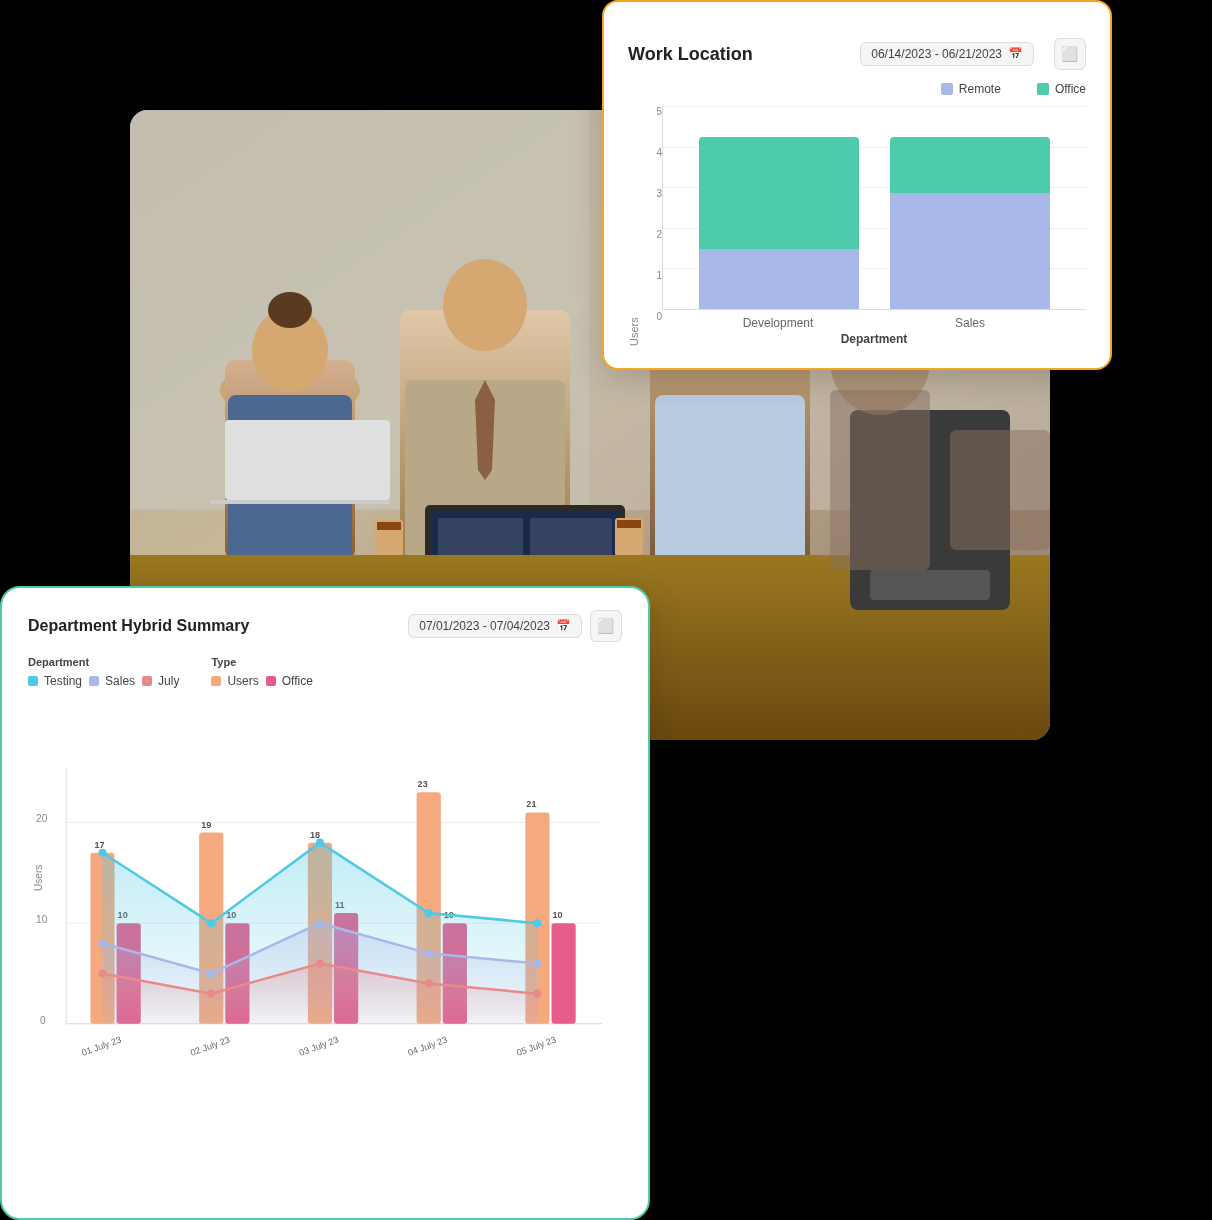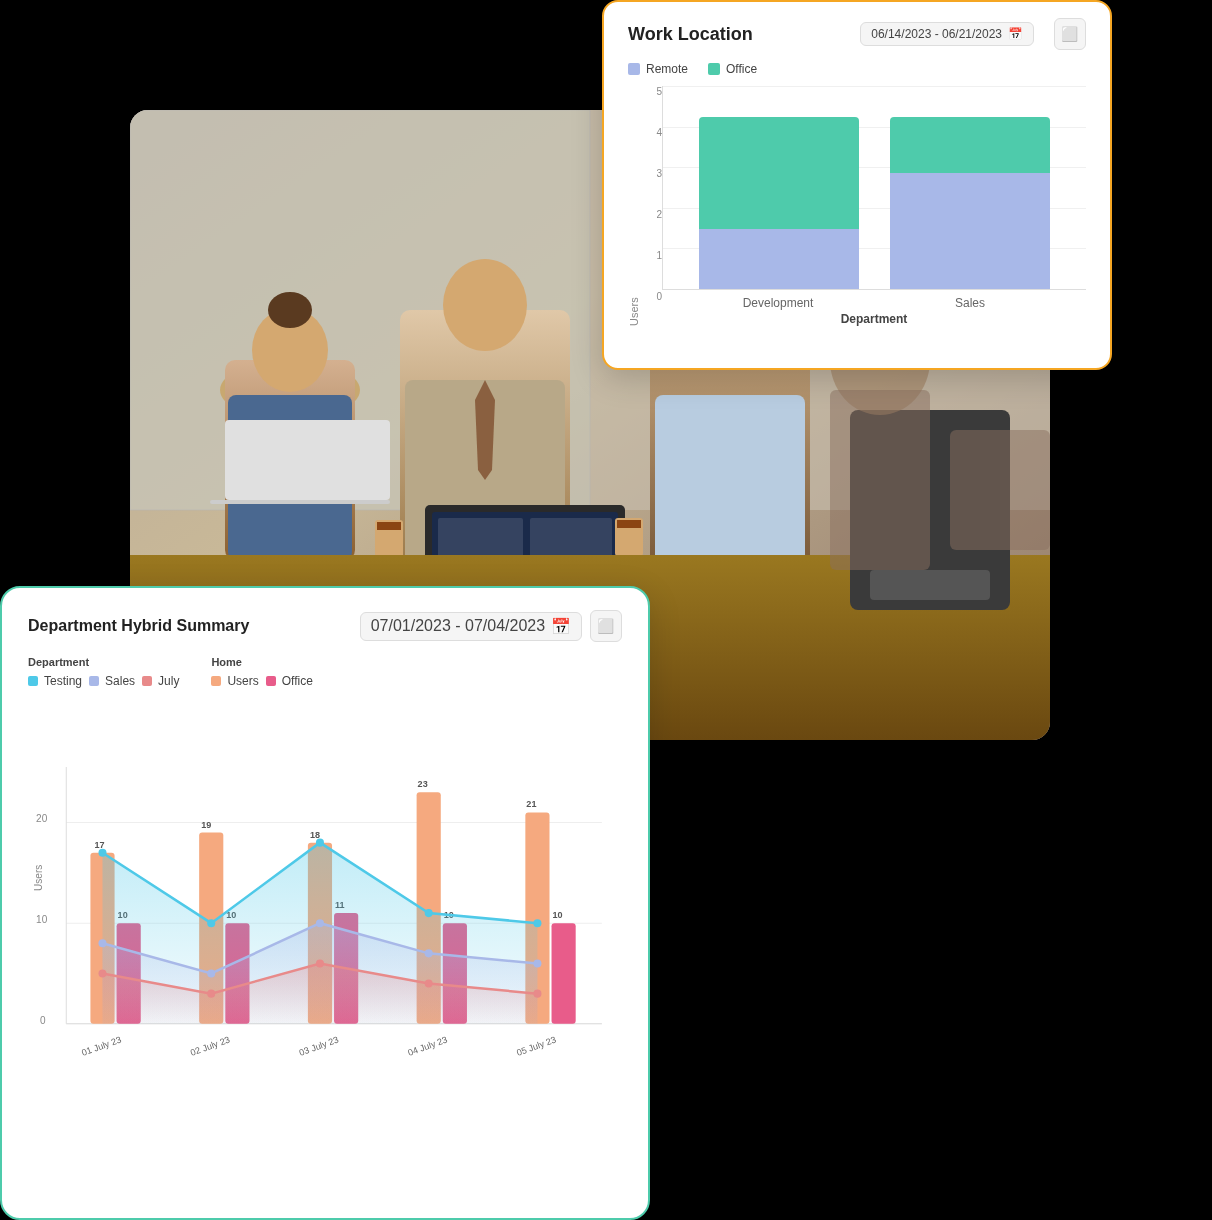--- a/index.html
+++ b/index.html
@@ -59,21 +59,21 @@
     .card-work-location {
       position: absolute;
       top: 0;
       right: 100px;
       width: 510px;
       height: 370px;
       background: #fff;
       border-radius: 16px;
       border: 2px solid #F5A623;
       box-shadow: 0 8px 32px rgba(0,0,0,0.18);
-      padding: 16px 24px;
+      padding: 36px 24px;
       z-index: 10;
     }
 
     .card-header {
       display: flex;
       align-items: center;
       justify-content: space-between;
       margin-bottom: 12px;
     }
 
@@ -106,22 +106,22 @@
       align-items: center;
       justify-content: center;
       cursor: pointer;
       font-size: 13px;
       color: #666;
     }
 
     .legend {
       display: flex;
       align-items: center;
-      gap: 20px;
-      justify-content: flex-start;
+      gap: 36px;
+      justify-content: flex-end;
       margin-bottom: 10px;
     }
 
     .legend-item {
       display: flex;
       align-items: center;
       gap: 6px;
       font-size: 12px;
       color: #444;
     }
@@ -161,21 +161,21 @@
     }
 
     .hybrid-date-btn {
       display: flex;
       align-items: center;
       gap: 6px;
       background: #f5f5f5;
       border: 1px solid #ddd;
       border-radius: 6px;
       padding: 4px 10px;
-      font-size: 16px;
+      font-size: 12px;
       color: #444;
       cursor: pointer;
     }
 
     
     .legends-row {
       display: flex;
       gap: 32px;
       margin-bottom: 10px;
       font-size: 11px;
@@ -400,21 +400,21 @@
           <span class="legend-swatch" style="background:#a8b8e8;"></span>
           <span>Sales</span>
         </div>
         <div class="legend-item">
           <span class="legend-swatch" style="background:#e88a8a;"></span>
           <span>July</span>
         </div>
       </div>
     </div>
     <div class="legend-group">
-      <span class="legend-group-title">Home</span>
+      <span class="legend-group-title">Type</span>
       <div class="legend-items-row">
         <div class="legend-item">
           <span class="legend-swatch" style="background:#f5a97f;"></span>
           <span>Users</span>
         </div>
         <div class="legend-item">
           <span class="legend-swatch" style="background:#e85c8a;"></span>
           <span>Office</span>
         </div>
       </div>

